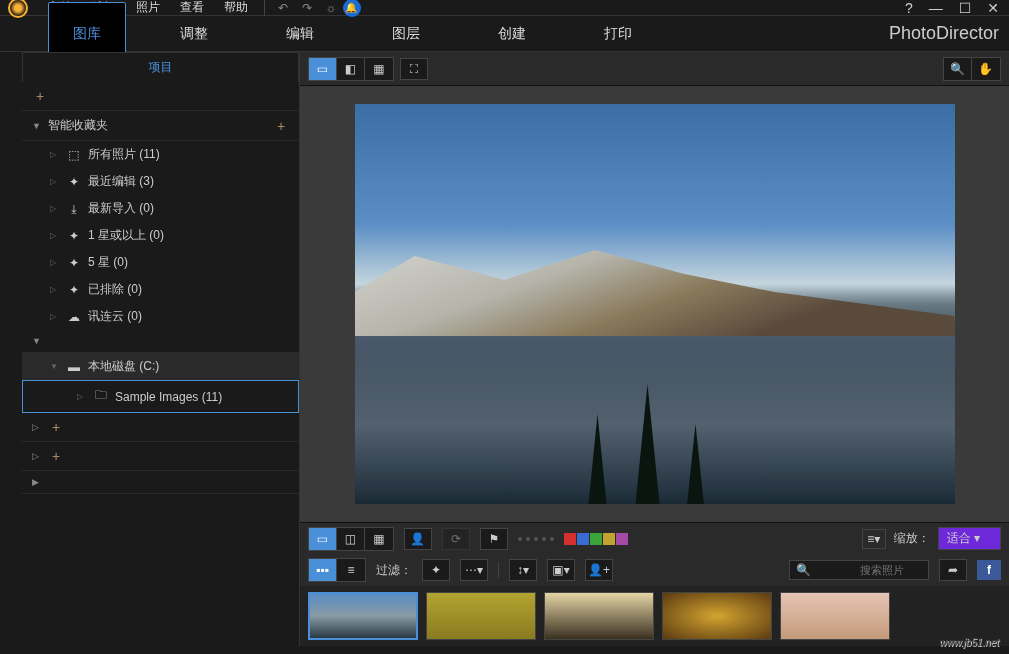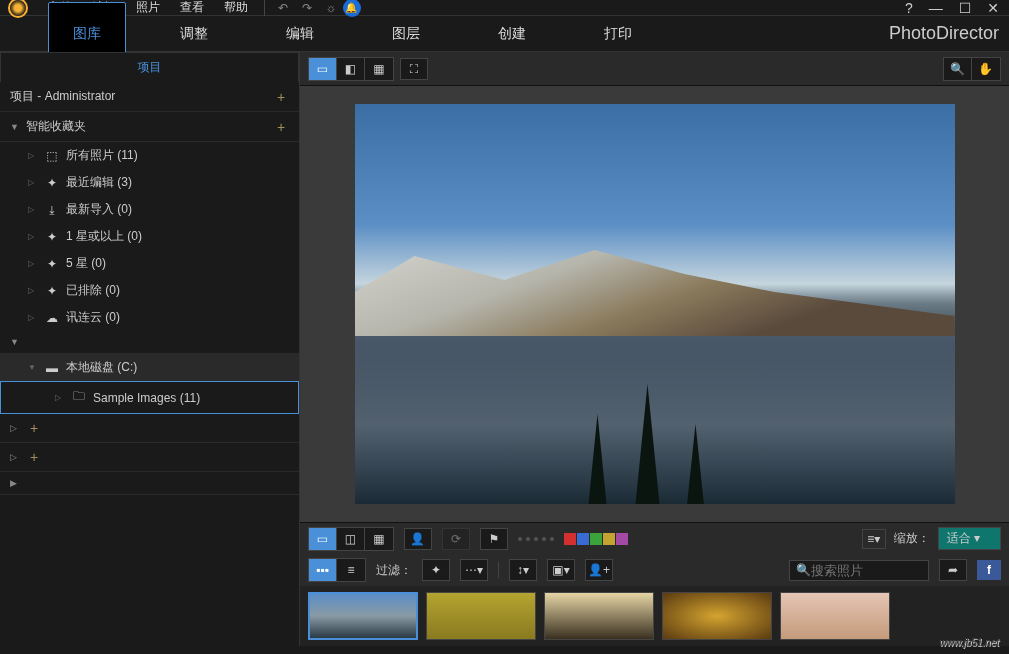--- a/index.html
+++ b/index.html
@@ -19,21 +19,21 @@
 .maintabs { height: 36px; display: flex; align-items: center; background: #1a1a1a; border-bottom: 1px solid #333; }
 .maintab { padding: 22px 24px; color: #ddd; cursor: pointer; font-size: 14px; }
 .maintab.active { background: #000; border: 1px solid #4a90d9; color: #4a90d9; border-radius: 2px; margin-left: 48px; }
 .maintab:not(.active) { margin-left: 30px; }
 .app-name { margin-left: auto; padding-right: 10px; color: #ccc; font-size: 18px; font-weight: 300; }
 
 
 .main { display: flex; height: calc(100% - 60px); }
 
 
-.sidebar { width: 300px; background: #1a1a1a; border-right: 1px solid #333; overflow: hidden; }
+.sidebar { width: 300px; background: #1a1a1a; border-right: 1px solid #333; overflow: hidden; padding-left: 22px; }
 .side-tabs { display: flex; height: 30px; }
 .side-tab { flex: 1; text-align: center; padding: 6px; border: 1px solid #333; cursor: pointer; background: #151515; }
 .side-tab.active { color: #4a90d9; border-bottom: none; background: #1a1a1a; }
 .section-header { display: flex; align-items: center; padding: 6px 10px; border-bottom: 1px solid #2a2a2a; cursor: pointer; }
 .section-header .chev { width: 10px; margin-right: 6px; color: #888; font-size: 9px; }
 .section-header .label { flex: 1; color: #ccc; }
 .add-btn { width: 16px; color: #a48d5c; font-size: 14px; cursor: pointer; text-align: center; }
 .tree-item { display: flex; align-items: center; padding: 5px 10px 5px 28px; cursor: pointer; }
 .tree-item .chev { width: 10px; margin-right: 6px; font-size: 8px; color: #666; }
 .tree-item .icon { width: 16px; margin-right: 6px; color: #ccc; display: flex; align-items: center; justify-content: center; }
@@ -58,26 +58,26 @@
 .reflection { position: absolute; bottom: 0; width: 100%; height: 40%; background: linear-gradient(to top, transparent 0%, rgba(180,190,200,0.3) 50%, transparent 100%); }
 .trees { position: absolute; bottom: 0; left: 35%; width: 30%; height: 35%; }
 .tree { position: absolute; bottom: 0; background: #0a1510; clip-path: polygon(50% 0, 20% 100%, 80% 100%); }
 
 
 .bottom-bar { height: 32px; display: flex; align-items: center; padding: 0 8px; gap: 10px; background: #2a2a2a; border-top: 1px solid #111; }
 .rating-dots { display: flex; gap: 4px; }
 .dot { width: 4px; height: 4px; border-radius: 50%; background: #555; }
 .color-tags { display: flex; gap: 1px; }
 .color-tag { width: 12px; height: 12px; cursor: pointer; }
-.zoom-select { background: #0f766e; color: #ccc; border: 1px solid #444; padding: 2px 20px 2px 8px; cursor: pointer; text-align: right; }
+.zoom-select { background: #6d28d9; color: #ccc; border: 1px solid #444; padding: 2px 20px 2px 8px; cursor: pointer; text-align: right; }
 .sort-btn { width: 24px; height: 20px; display: flex; align-items: center; justify-content: center; border: 1px solid #444; cursor: pointer; }
 
 .filter-bar { height: 32px; display: flex; align-items: center; padding: 0 8px; gap: 10px; background: #2a2a2a; }
 .search-box { display: flex; align-items: center; background: #1a1a1a; border: 1px solid #444; padding: 2px 6px; width: 140px; margin-left: auto; }
-.search-box input { background: transparent; border: none; color: #ccc; flex: 1; outline: none; font-size: 13px; }
+.search-box input { background: transparent; border: none; color: #ccc; flex: 1; outline: none; font-size: 11px; text-align: center; }
 .fb-btn { width: 24px; height: 20px; background: #3b5998; color: #fff; font-weight: bold; display: flex; align-items: center; justify-content: center; cursor: pointer; }
 
 
 .filmstrip { height: 60px; display: flex; gap: 8px; padding: 6px 8px; background: #222; overflow: hidden; }
 .thumb { width: 110px; height: 48px; border: 1px solid #444; background: #3a4a5a; flex-shrink: 0; position: relative; overflow: hidden; }
 .thumb.selected { border: 2px solid #4a90d9; }
 
 
 .watermark { position: absolute; bottom: 6px; right: 10px; z-index: 100; text-align: center; pointer-events: none; }
 .watermark .ch { color: #e03030; font-size: 22px; font-weight: bold; font-style: italic; text-shadow: 1px 1px 0 #fff; }
@@ -117,21 +117,20 @@
 </div>
 
 <div class="main">
 
   <div class="sidebar">
     <div class="side-tabs">
       <div class="side-tab active">项目</div>
     </div>
 
     <div class="section-header">
-      <span class="label">项目 - Administrator</span>
       <span class="add-btn">+</span>
     </div>
 
     <div class="section-header">
       <span class="chev">▼</span>
       <span class="label">智能收藏夹</span>
       <span class="add-btn">+</span>
     </div>
     <div class="tree-item">
         <span class="chev">▷</span>

